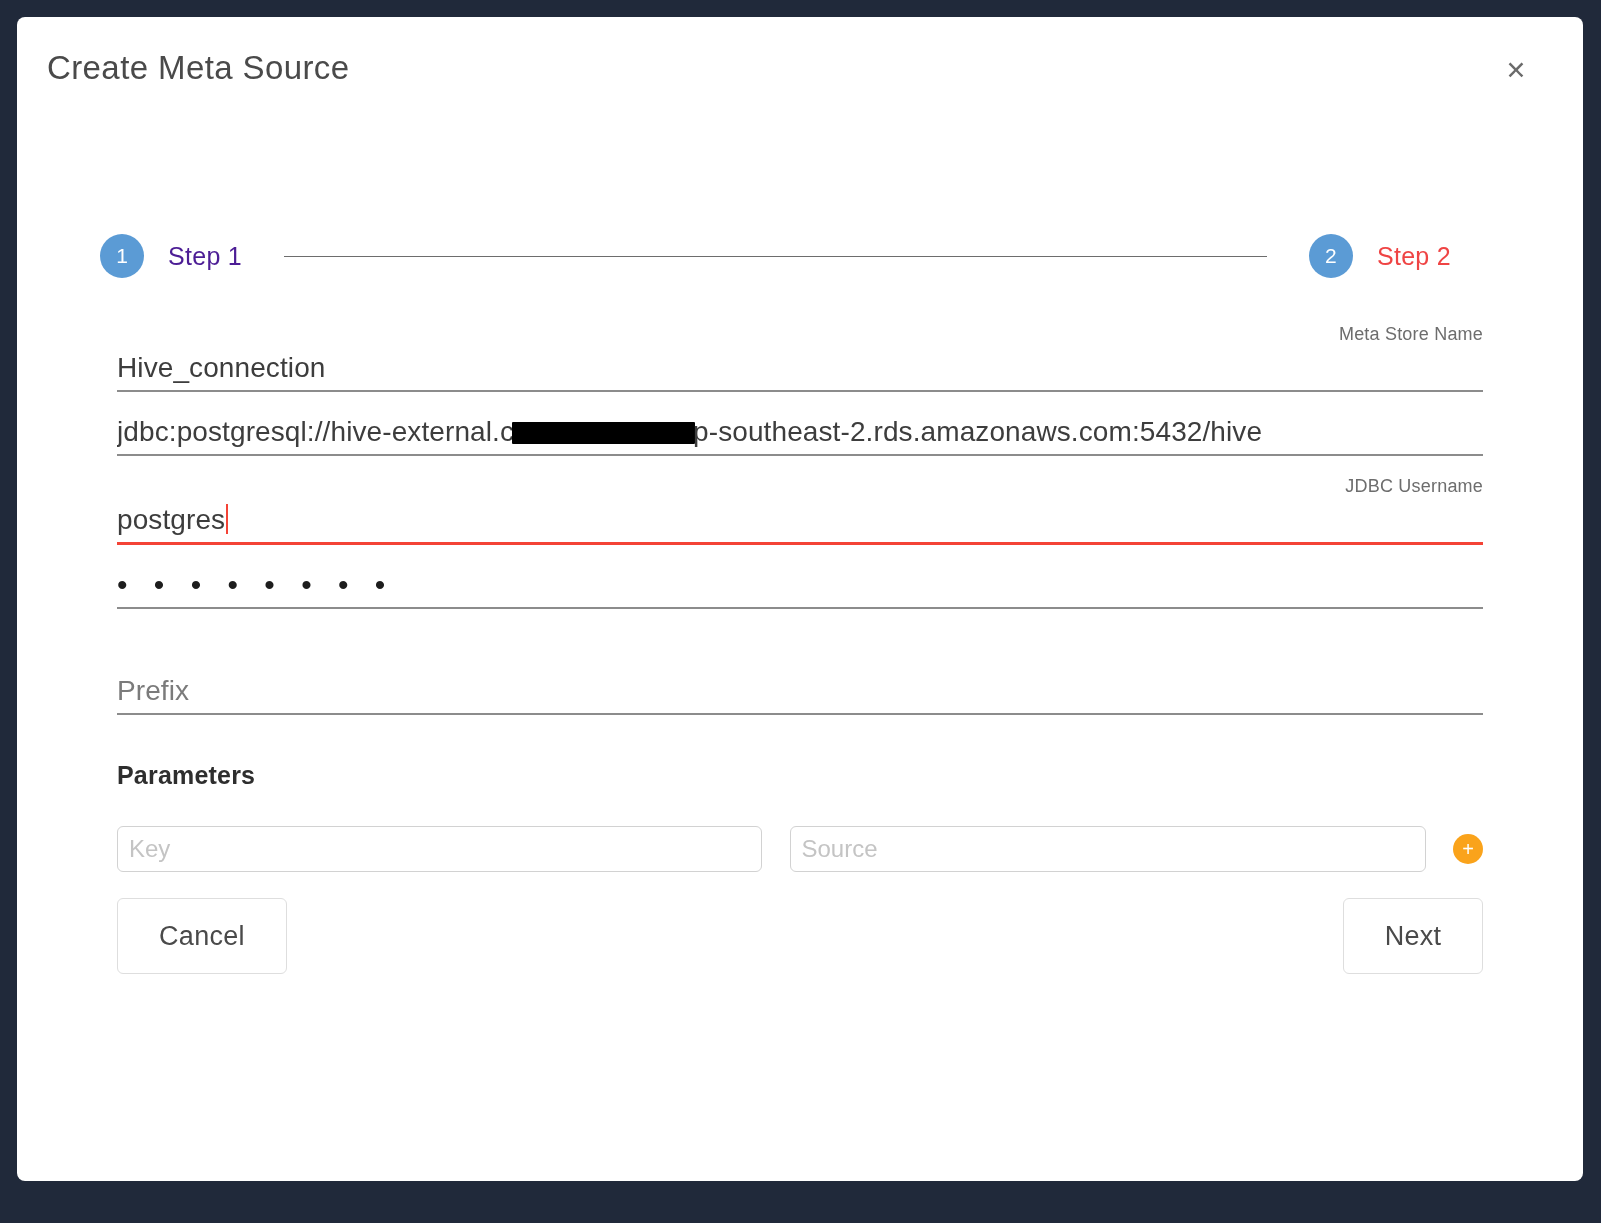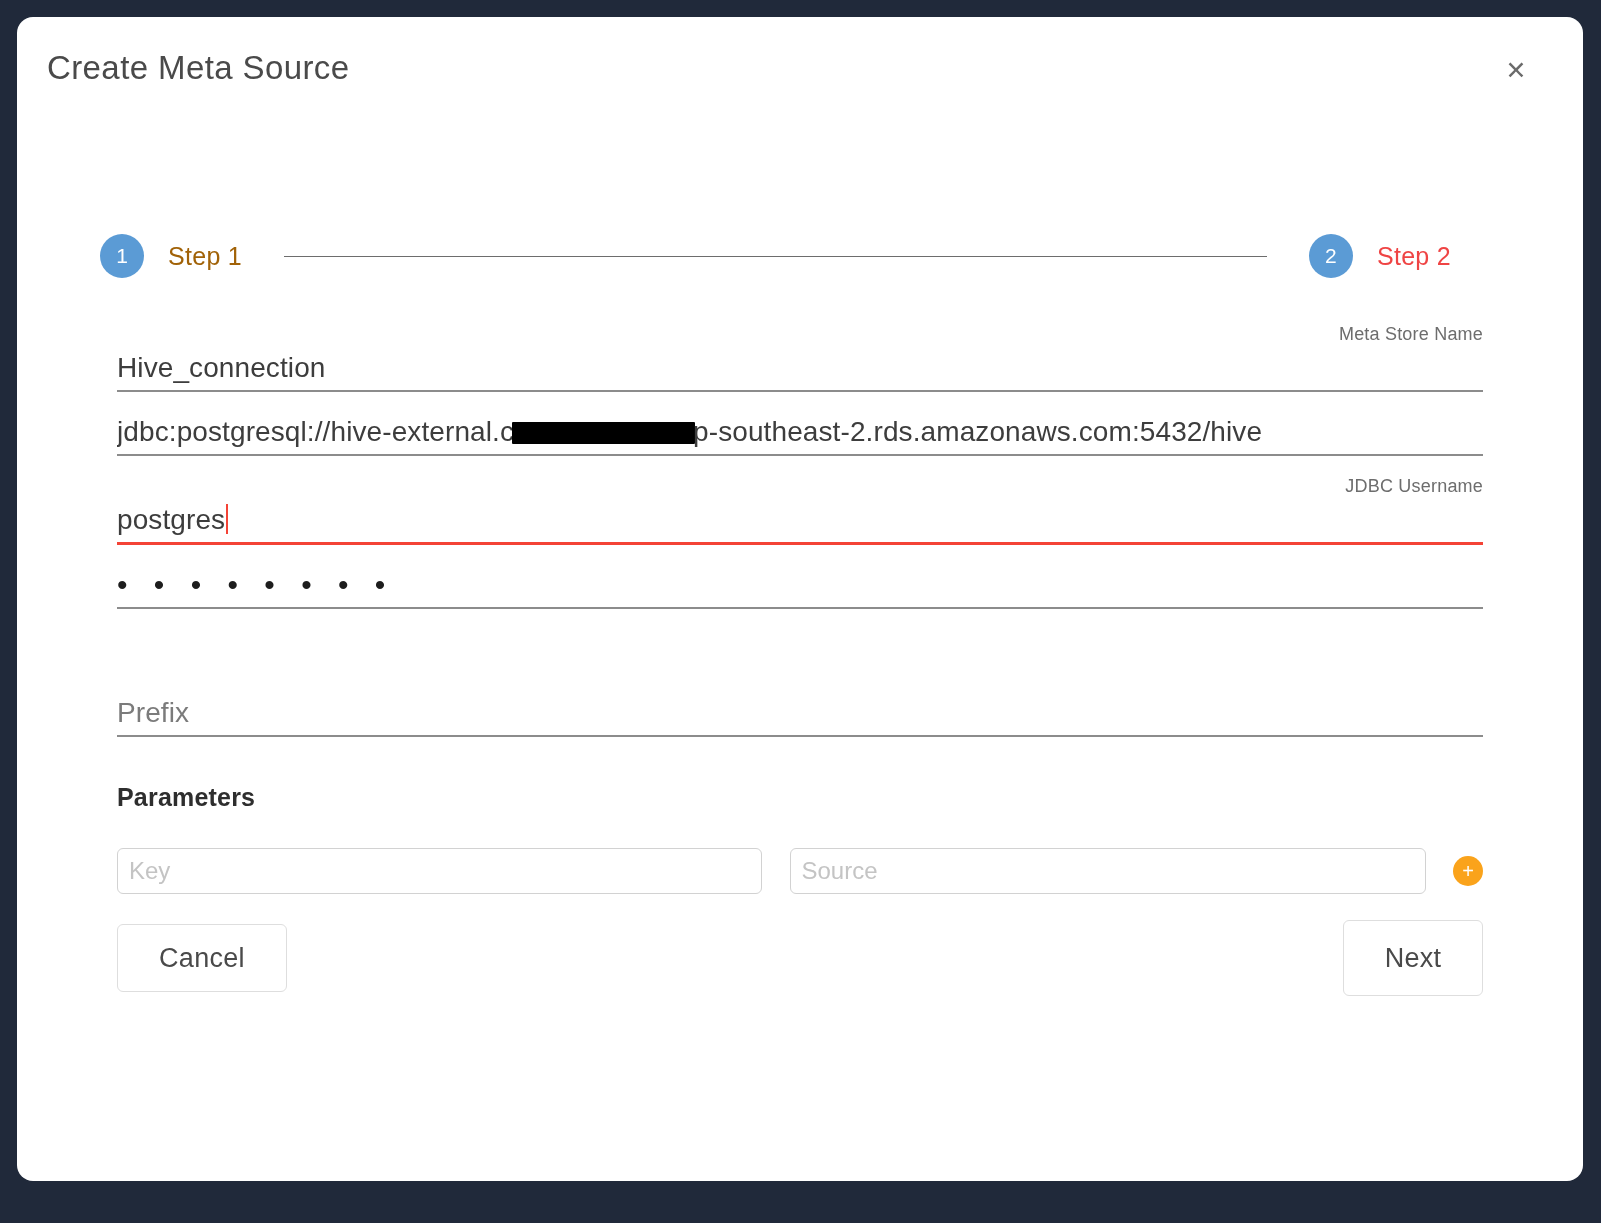--- a/index.html
+++ b/index.html
@@ -14,21 +14,21 @@
     overflow: hidden;
   }
 
   .dialog {
     position: absolute;
     left: 17px;
     top: 17px;
     width: 1566px;
     height: 1164px;
     background: #ffffff;
-    border-radius: 16px;
+    border-radius: 8px;
     box-sizing: border-box;
   }
 
   
   .dialog-title {
     position: absolute;
     left: 30px;
     top: 32px;
     font-size: 33px;
     font-weight: 300;
@@ -80,21 +80,21 @@
     font-weight: 300;
     box-sizing: border-box;
   }
   .step-label {
     margin-left: 24px;
     font-size: 25px;
     font-weight: 300;
     letter-spacing: 0.3px;
     white-space: nowrap;
   }
-  .step-label.active { color: #a16207; }
+  .step-label.active { color: #4c1d95; }
   .step-label.inactive { color: #ef4444; }
   .step-line {
     flex: 1 1 auto;
     height: 1px;
     background: #6d6d6d;
     margin: 0 42px;
   }
 
   
   .form {
@@ -119,21 +119,21 @@
   .field-value {
     font-size: 28px;
     font-weight: 300;
     color: #3d3d3d;
     line-height: 44px;
     height: 44px;
     white-space: nowrap;
     overflow: hidden;
     letter-spacing: 0.1px;
   }
-  .field-value.placeholder { color: #7b7b7b; margin-top: 22px; }
+  .field-value.placeholder { color: #7b7b7b; }
   .field-underline {
     height: 2px;
     background: #8c8c8c;
     width: 100%;
   }
   .field-underline.error { background: #f44336; height: 3px; }
 
   .caret {
     display: inline-block;
     width: 2px;
@@ -225,21 +225,21 @@
     color: #4a4a4a;
     font-size: 27px;
     font-weight: 300;
     display: flex;
     align-items: center;
     justify-content: center;
     cursor: pointer;
     box-sizing: border-box;
     letter-spacing: 0.3px;
   }
-  .btn-cancel { width: 170px; height: 68px; }
+  .btn-cancel { width: 170px; height: 76px; }
   .btn-next { width: 140px; height: 76px; }
 </style>
 </head>
 <body>
 
 <div class="dialog">
 
   <div class="dialog-title">Create Meta Source</div>
   <div class="close-icon">✕</div>
 

